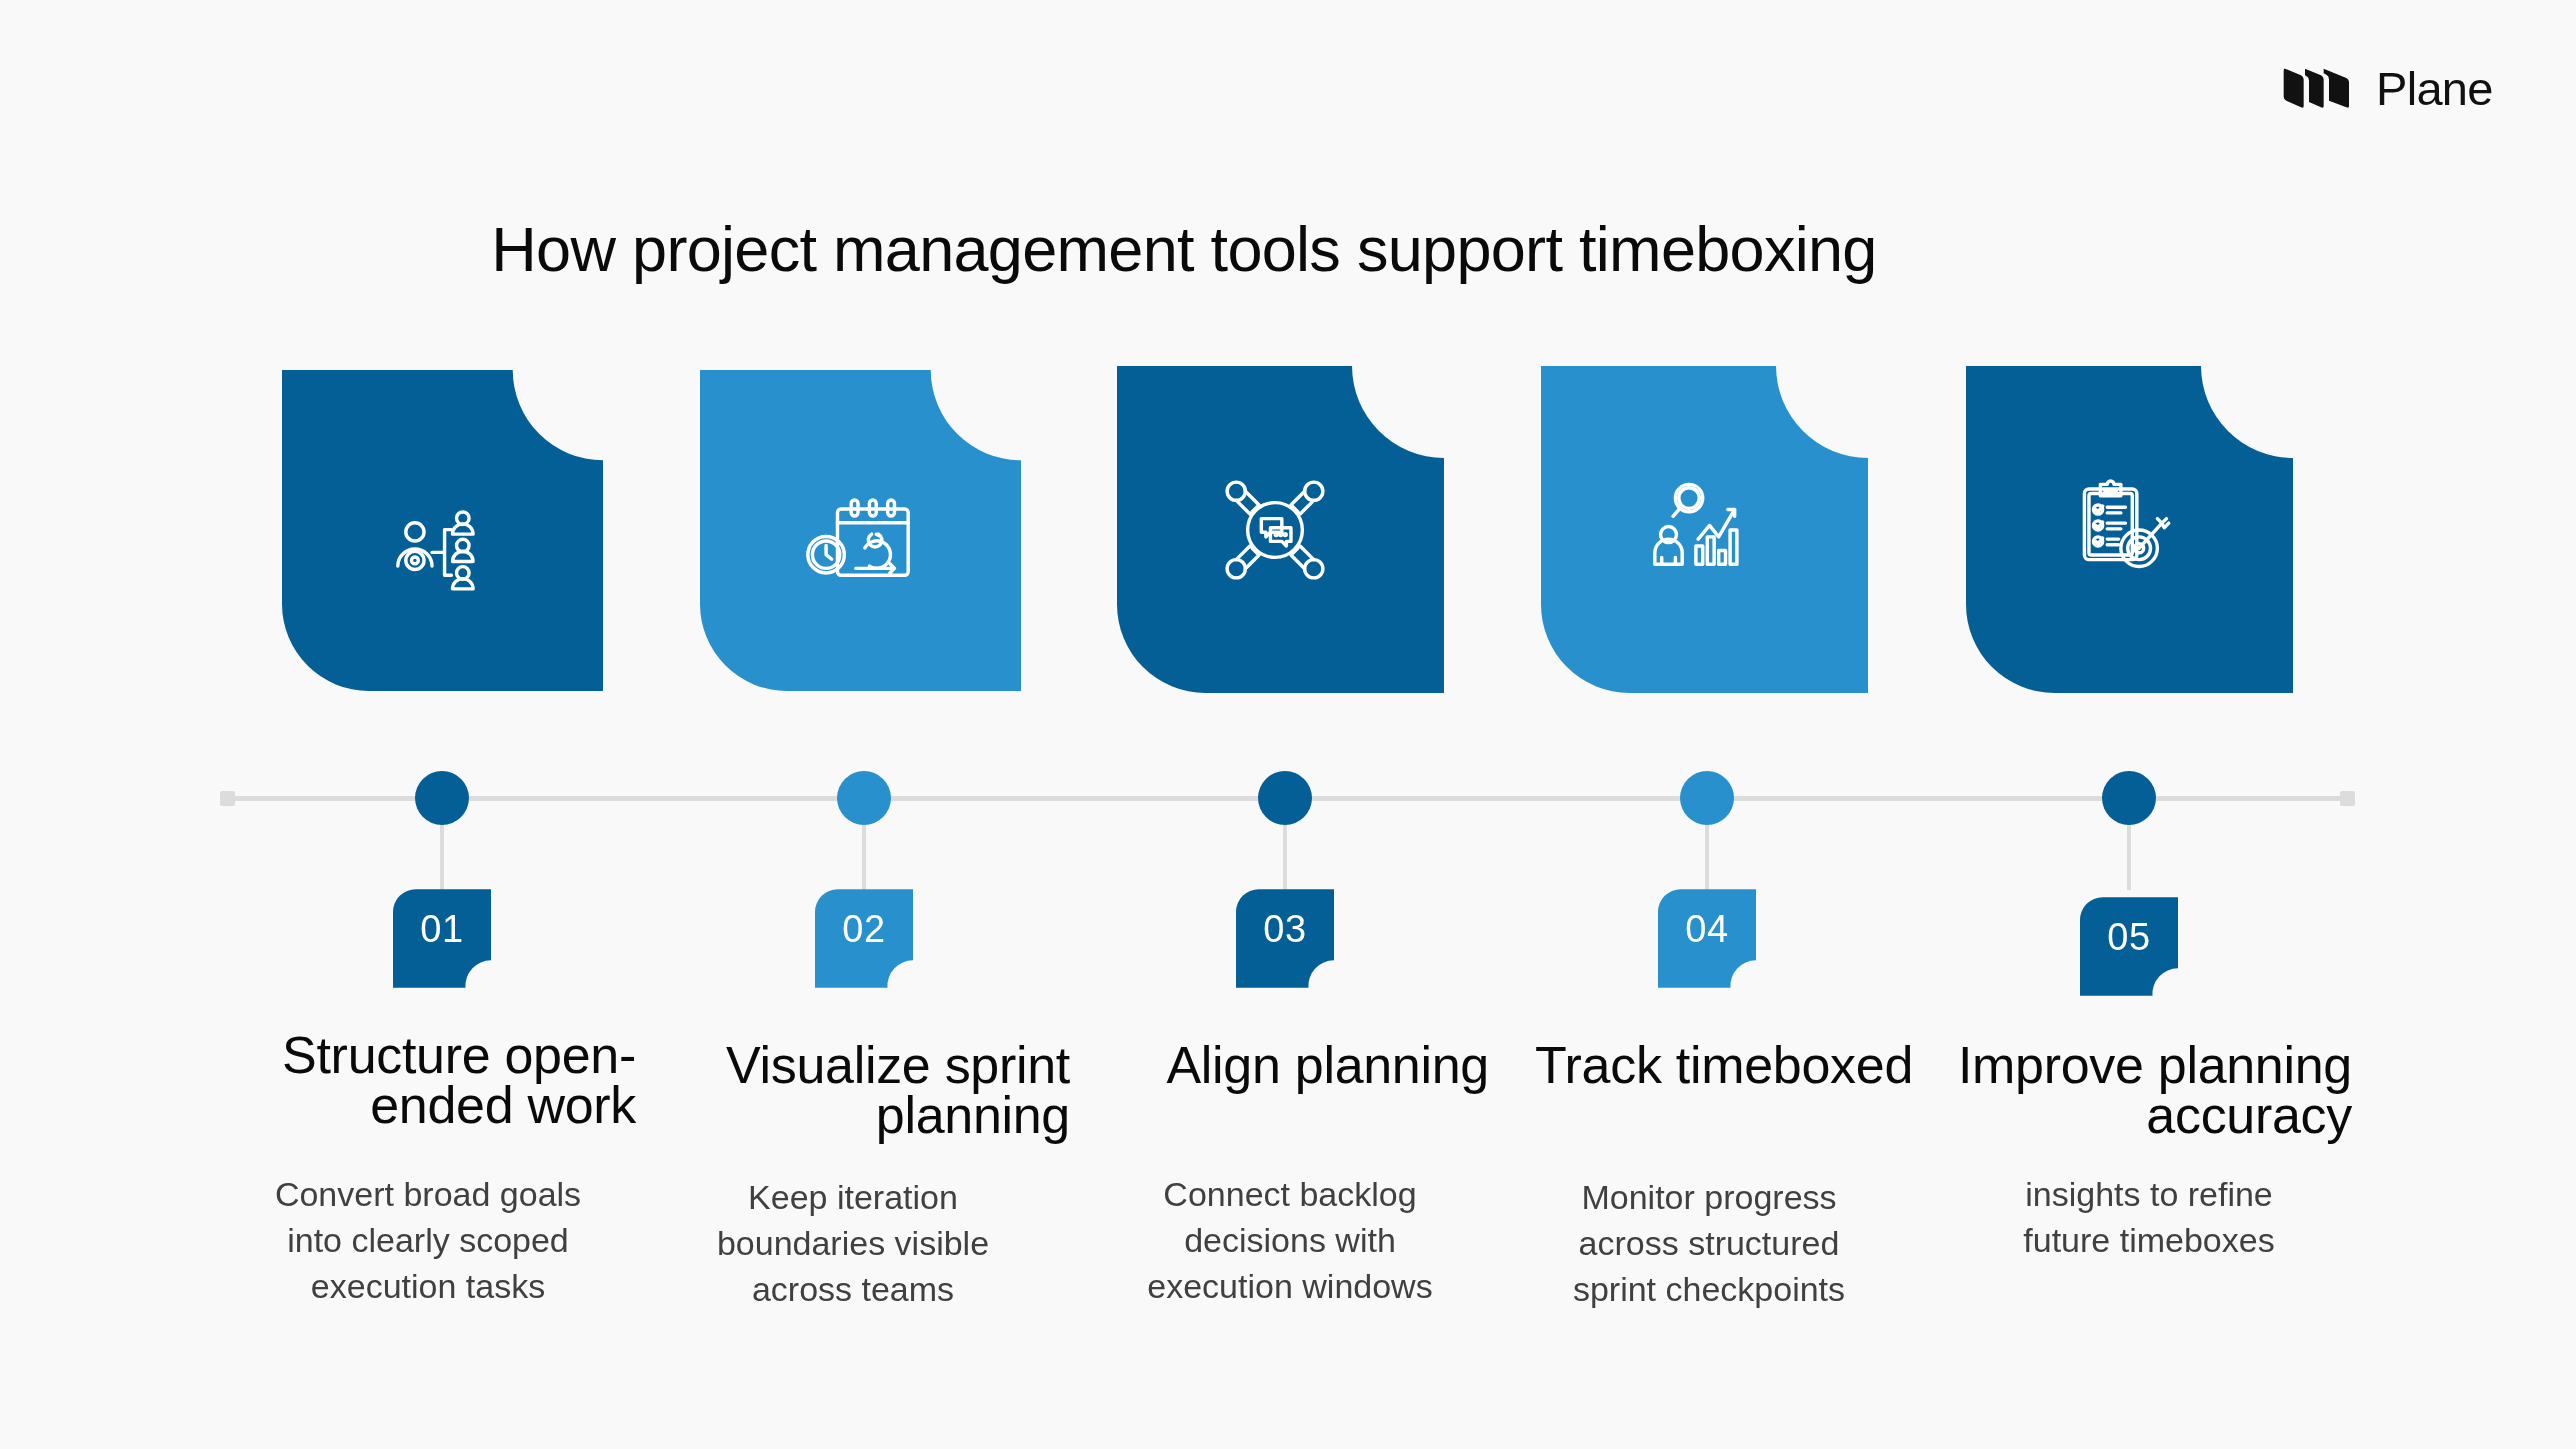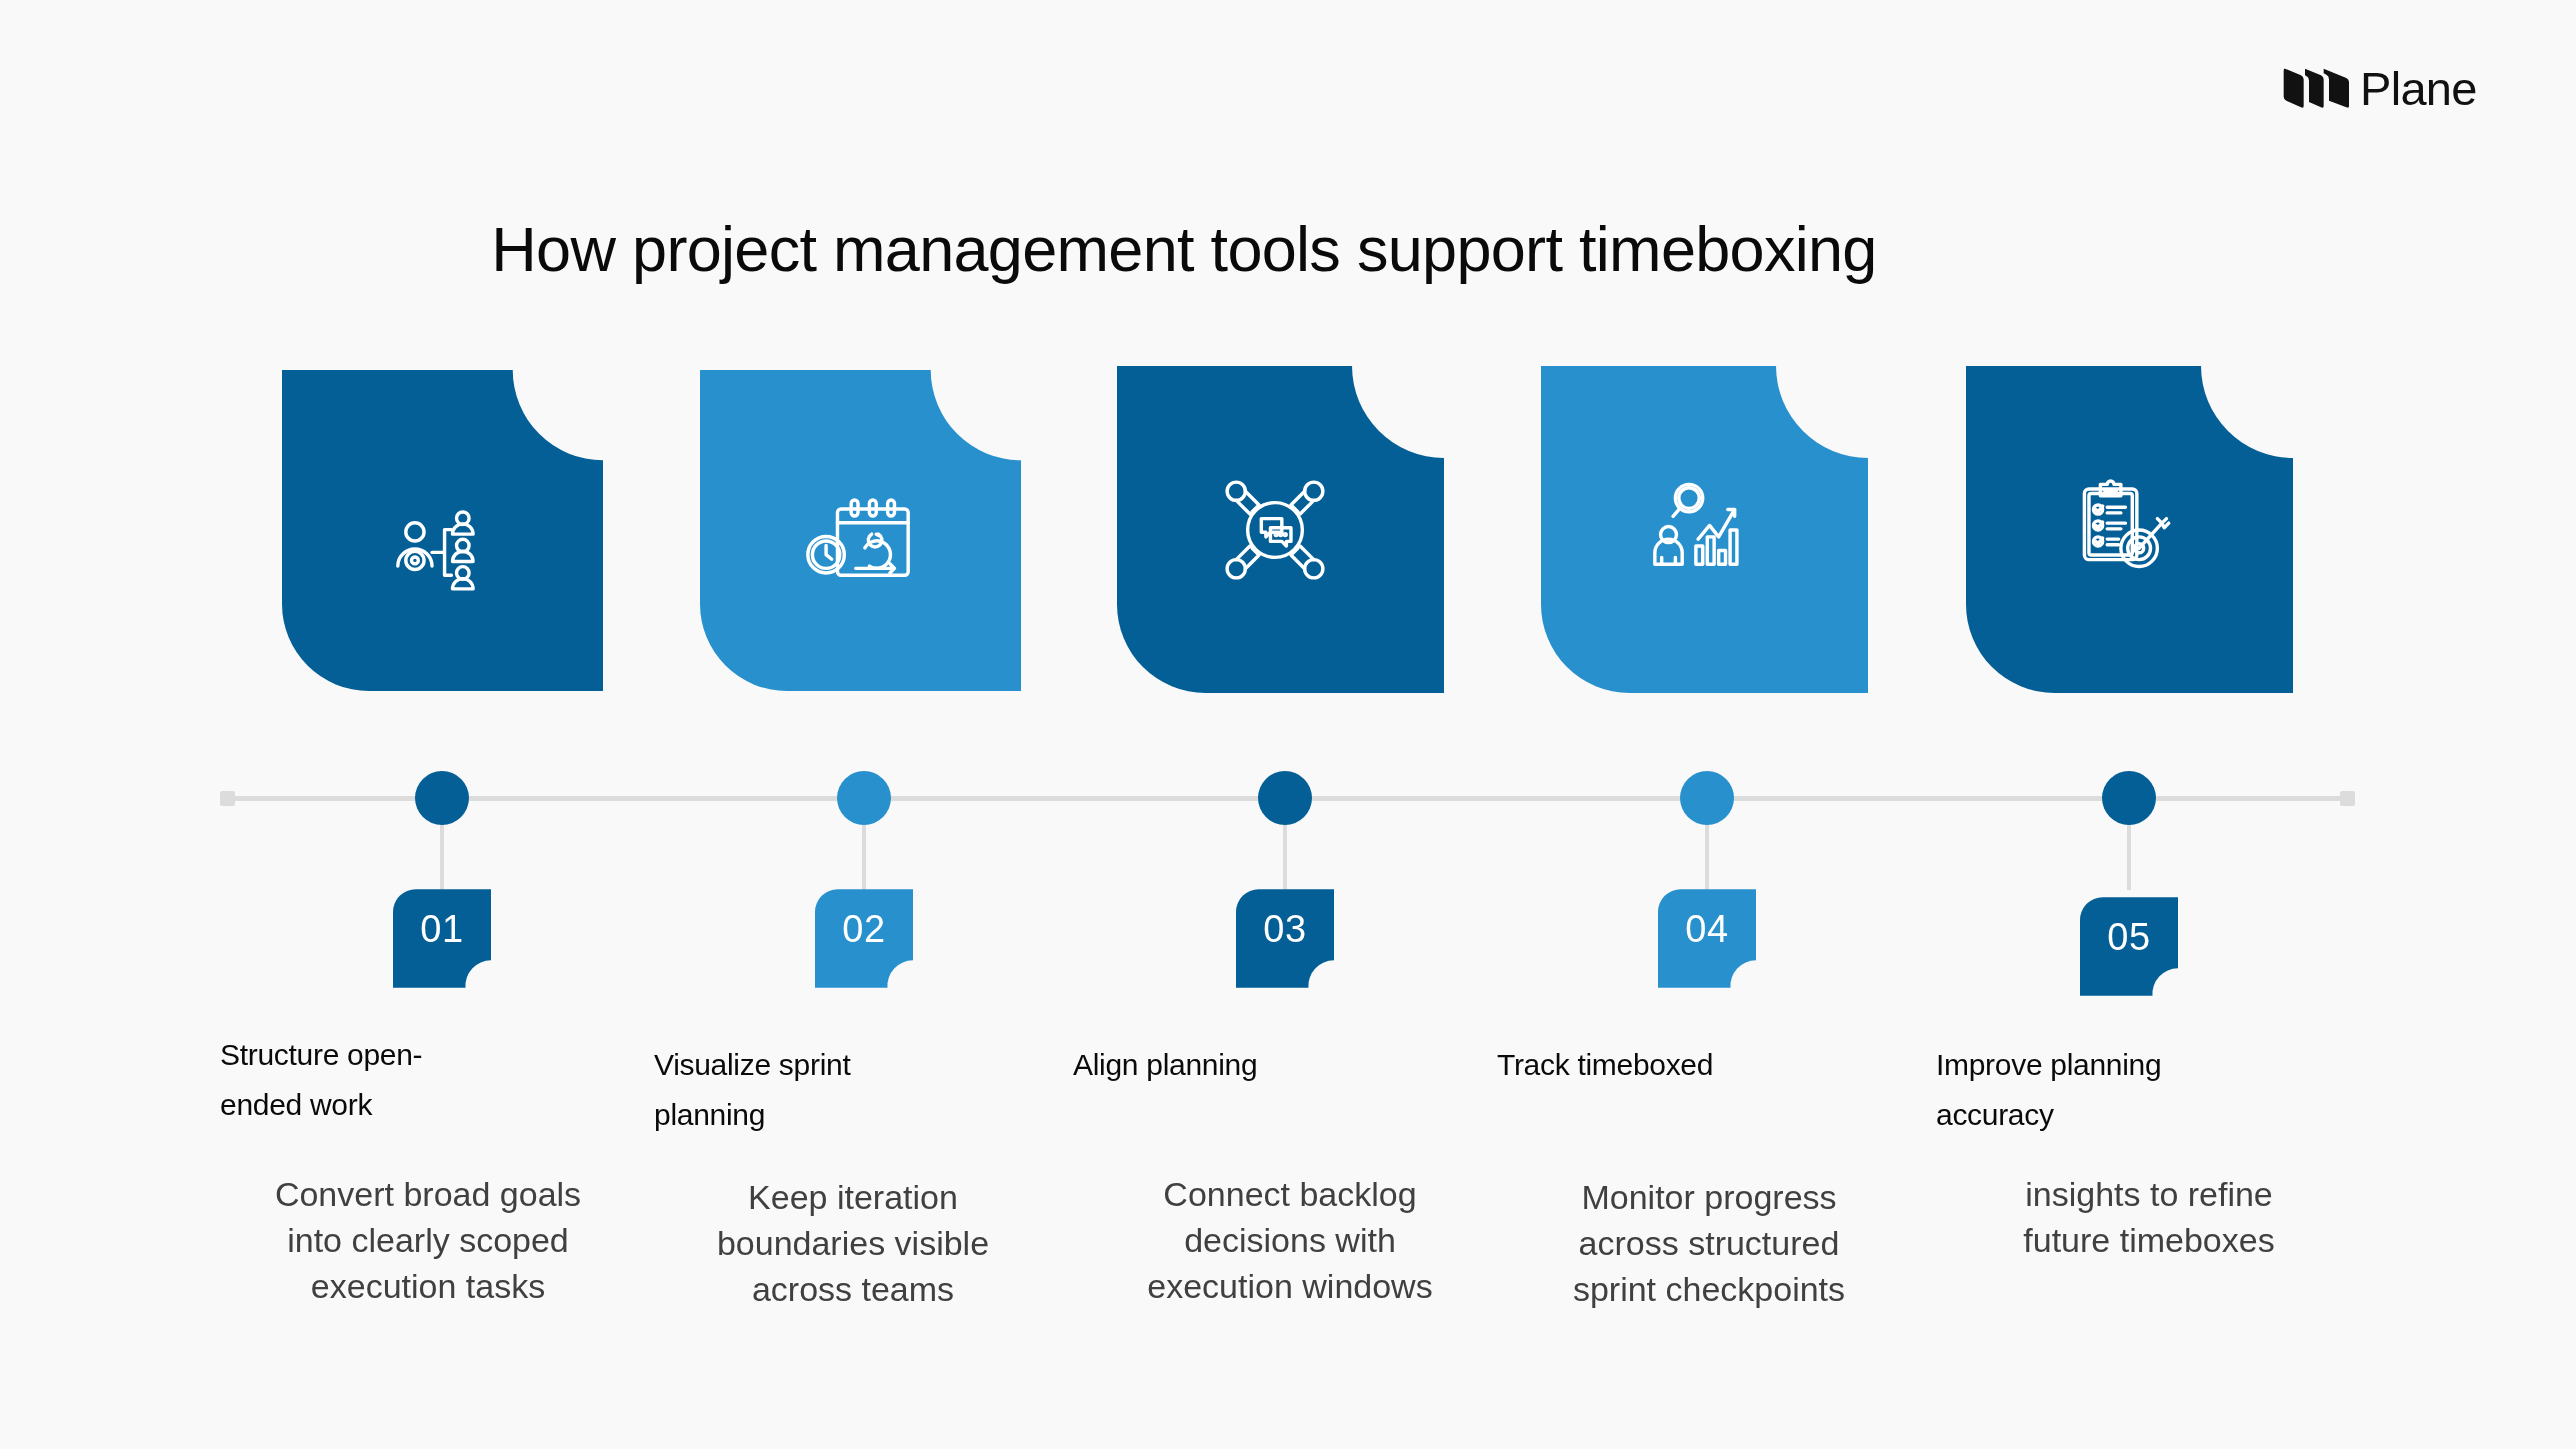--- a/index.html
+++ b/index.html
@@ -2,43 +2,43 @@
 <html style="font-size:10.7px"><head>
 <meta charset="utf-8">
 <style>
   html, body { margin: 0; padding: 0; }
   body {
     width: 2576px; height: 1449px; position: relative; overflow: hidden;
     background: #f9f9f9;
     font-family: "Liberation Sans", "DejaVu Sans", sans-serif;
     color: #000;
   }
-  .logo { position: absolute; left: 2282px; top: 64px; height: 48px; display: flex; align-items: center; gap: 8px; }
+  .logo { position: absolute; left: 2282px; top: 64px; height: 48px; display: flex; align-items: center; gap: 24px; }
   .logo svg { width: 70px; height: 44px; }
   .logo .word { font-size: 47px; letter-spacing: -0.7px; color: #111; line-height: 1; }
   .title {
     position: absolute; left: 0; width: 2368px; top: 213px; text-align: center;
     font-size: 63px; font-weight: 400; letter-spacing: -0.7px; color: #0a0a0a;
   }
   .card { position: absolute; width: 322px; height: 322px; }
   .card svg.shape { position: absolute; left: 0; top: 0; width: 100%; height: 100%; }
   .card .icon { position: absolute; left: 101px; top: 114px; width: 114px; height: 114px; }
   .timeline { position: absolute; left: 227px; top: 796px; width: 2121px; height: 4.7px; background: #dcdcdc; }
   .tl-end { position: absolute; width: 14.8px; height: 14.8px; background: #dcdcdc; border-radius: 2px; top: 791px; }
   .dot { position: absolute; width: 54px; height: 54px; border-radius: 50%; top: 771px; }
   .stem { position: absolute; width: 4px; background: #dcdcdc; top: 822px; height: 68px; }
   .badge { position: absolute; width: 98px; height: 99px; top: 889px; }
   .badge svg { position: absolute; left: 0; top: 0; width: 100%; height: 100%; }
   .badge .num {
     position: absolute; left: 0; width: 100%; top: 19px; text-align: center;
     color: #fff; font-size: 38px; font-weight: 400; letter-spacing: 0.7px;
   }
   .heading {
-    position: absolute; width: 416px; text-align: left;
-    font-size: 30px; line-height: 50px; color: #0a0a0a; letter-spacing: -0.3px;
+    position: absolute; width: 416px; text-align: right;
+    font-size: 52px; line-height: 50px; color: #0a0a0a; letter-spacing: -0.3px;
   }
   .desc {
     position: absolute; width: 416px; text-align: center;
     font-size: 34px; line-height: 46px; color: #404040; font-weight: 300;
   }
 </style>
 </head>
 <body>
 
 <div class="logo">

